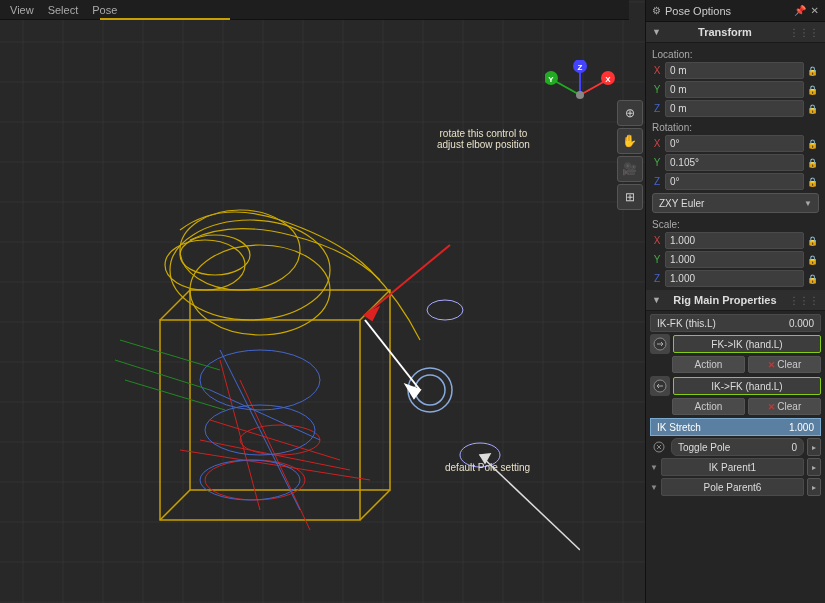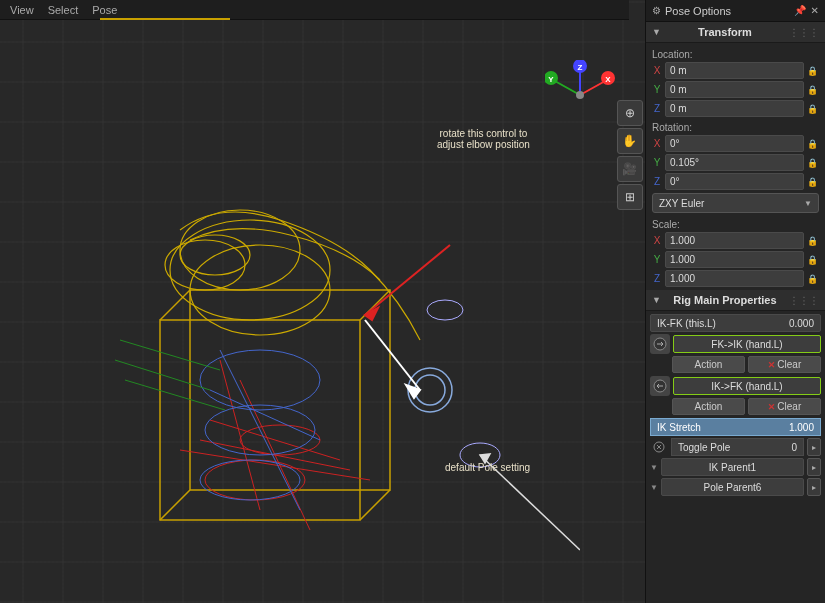--- a/index.html
+++ b/index.html
@@ -369,21 +369,21 @@
       align-items: center;
       justify-content: center;
       font-size: 10px;
       color: #aaa;
     }
 
     .toggle-field {
       flex: 1;
       background: #3d3d3d;
       border: 1px solid #4a4a4a;
-      border-radius: 0;
+      border-radius: 6px;
       height: 18px;
       display: flex;
       align-items: center;
       justify-content: space-between;
       padding: 0 6px;
       font-size: 10px;
       color: #ddd;
       cursor: pointer;
     }
 

